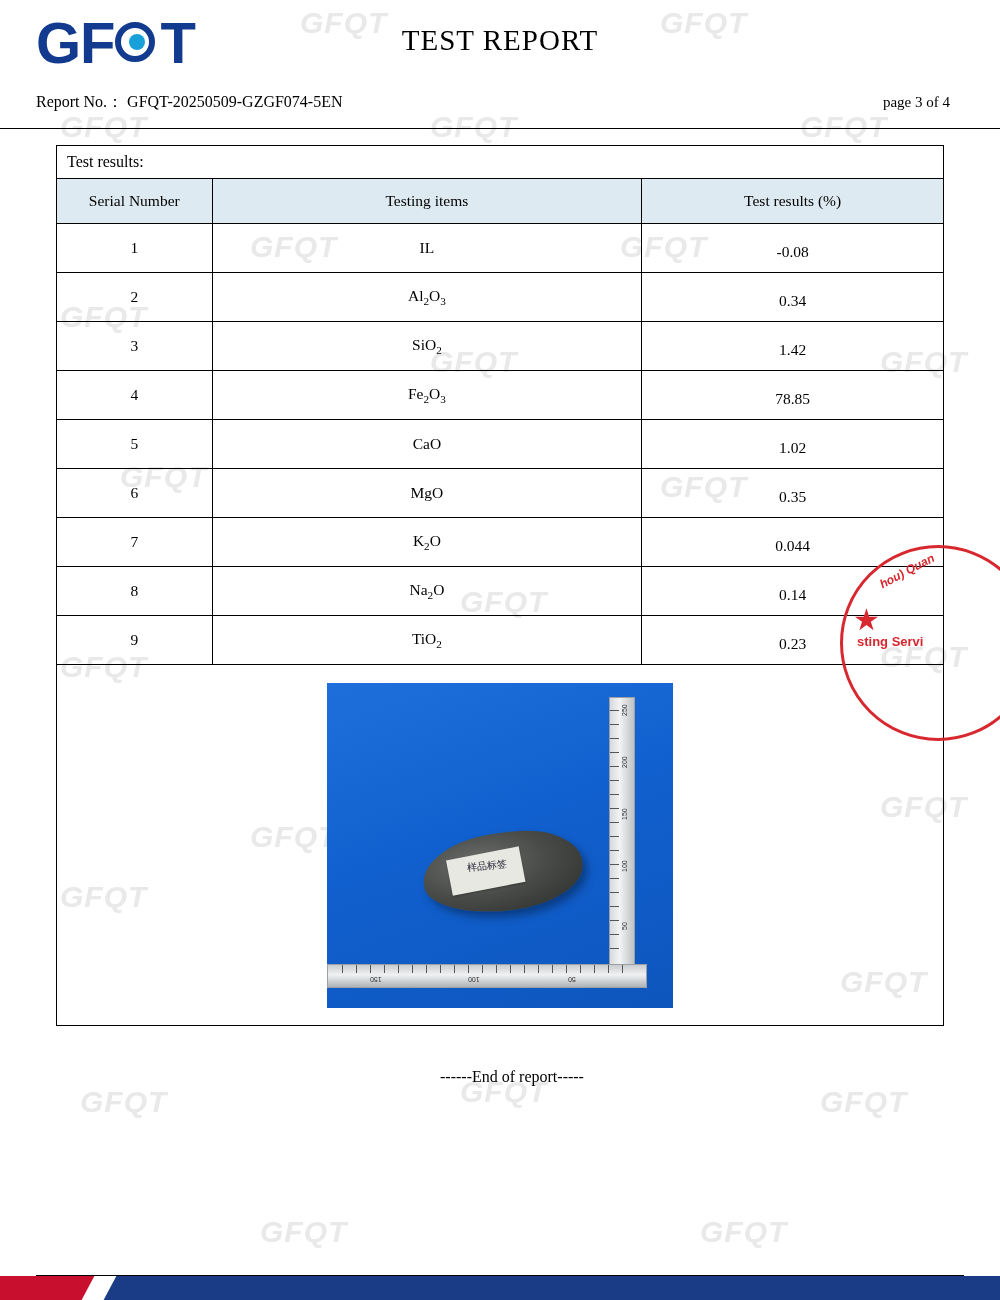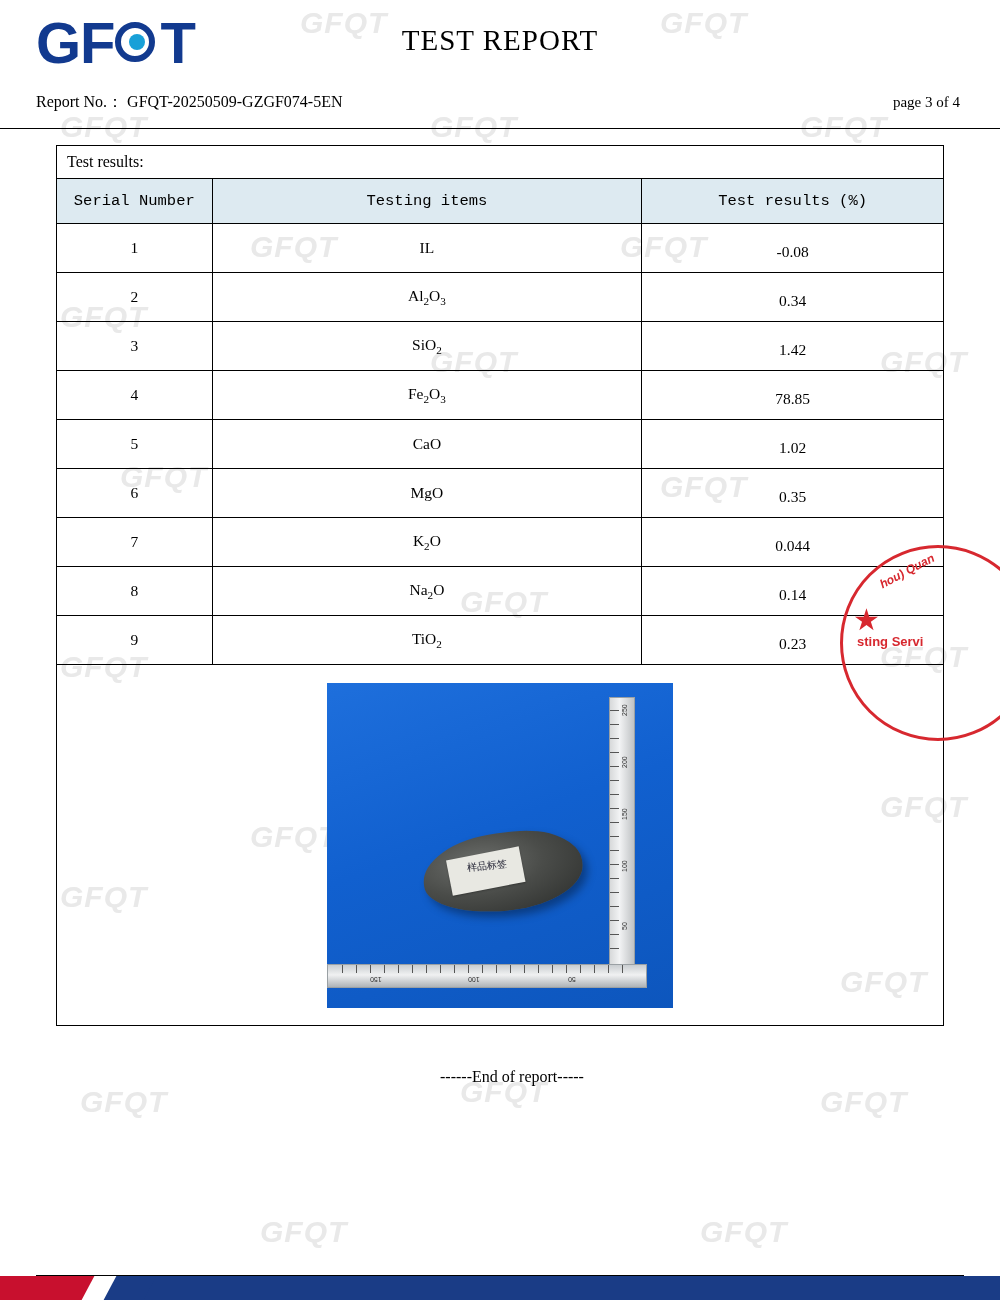--- a/index.html
+++ b/index.html
@@ -99,21 +99,21 @@
     margin: 0 36px;
     font-size: 16px;
   }
   .report-no {
     position: absolute;
     left: 0;
     top: 0;
   }
   .page-no {
     position: absolute;
-    right: 4px;
+    right: 14px;
     top: 2px;
     font-size: 15px;
   }
 
   .hr-top {
     margin: 6px 0 0 0;
     border: 0;
     border-top: 1.5px solid #000;
   }
 
@@ -142,21 +142,21 @@
   }
   table.results th {
     background: #ddeaf1;
     font-weight: normal;
     height: 42px;
   }
   table.results tr td:first-child,
   table.results tr th:first-child { border-left: 0; }
   table.results tr td:last-child,
   table.results tr th:last-child { border-right: 0; }
-  table.results tr:first-child th { border-top: 0; font-family: Liberation Mono, monospace; }
+  table.results tr:first-child th { border-top: 0; }
 
   col.c1 { width: 17.5%; }
   col.c2 { width: 48.5%; }
   col.c3 { width: 34%; }
 
   .val-cell { padding-top: 8px; }
 
   .sample-label {
     padding: 7px 10px;
     font-size: 16px;

